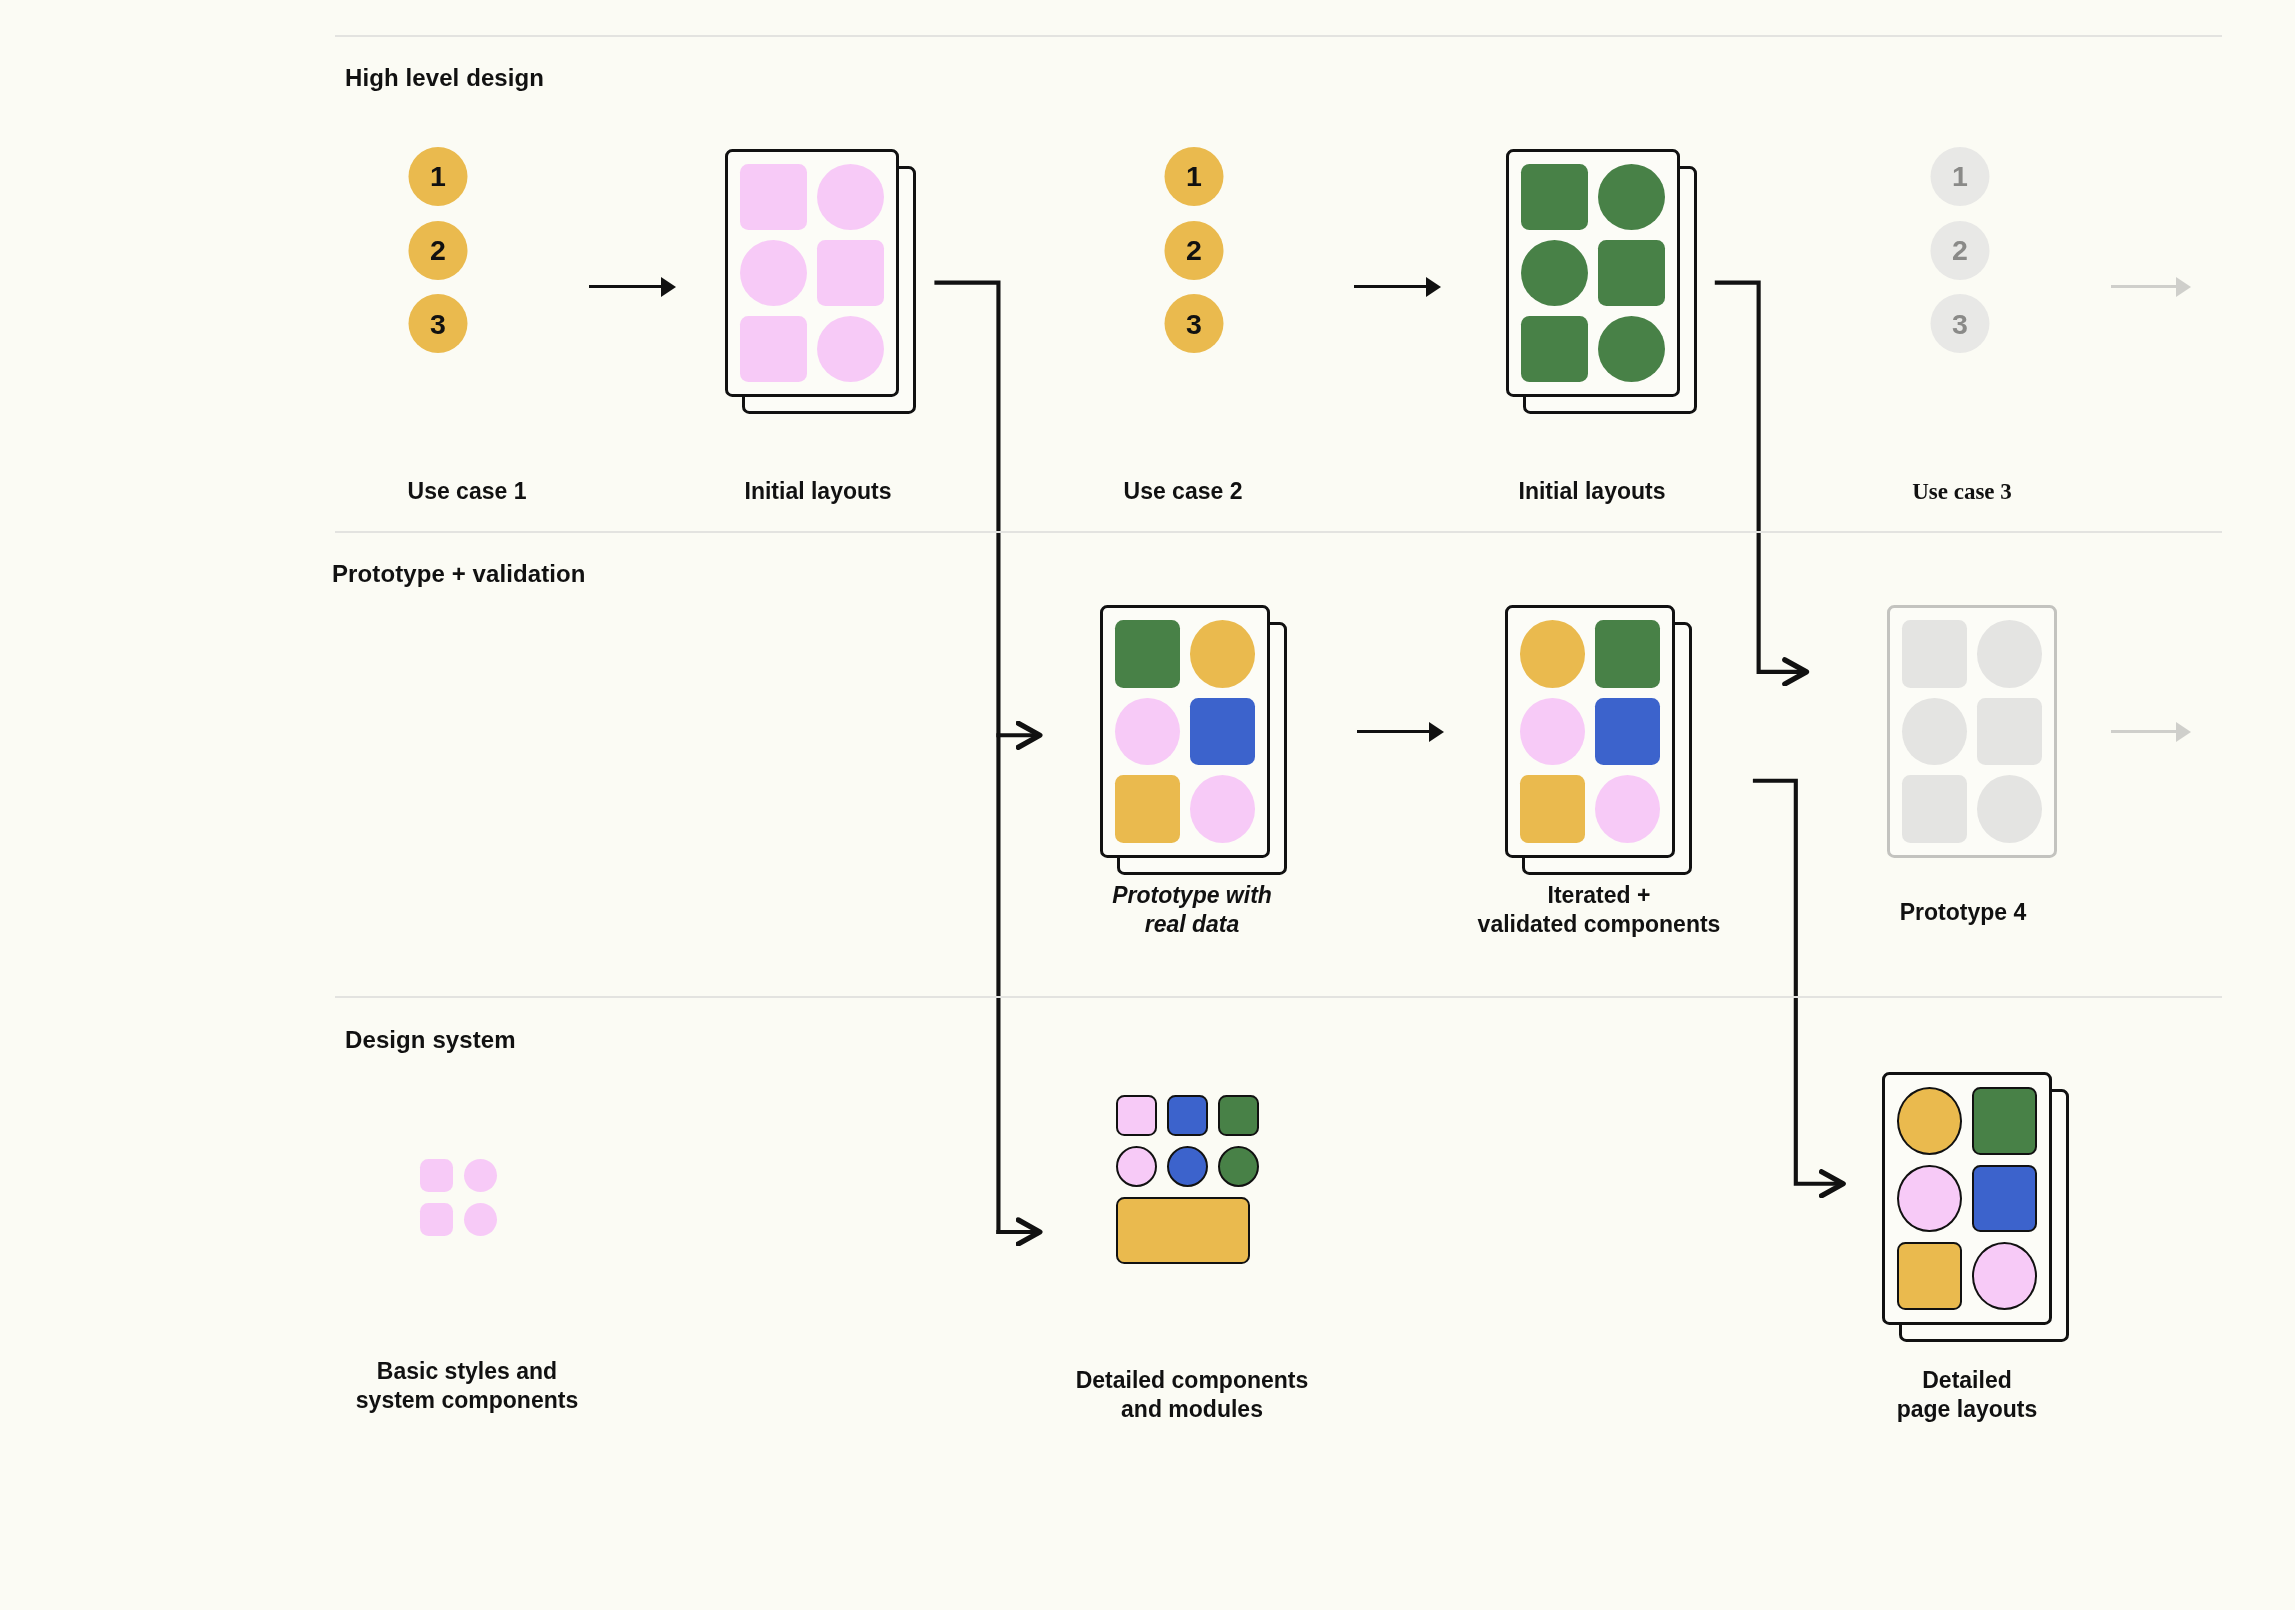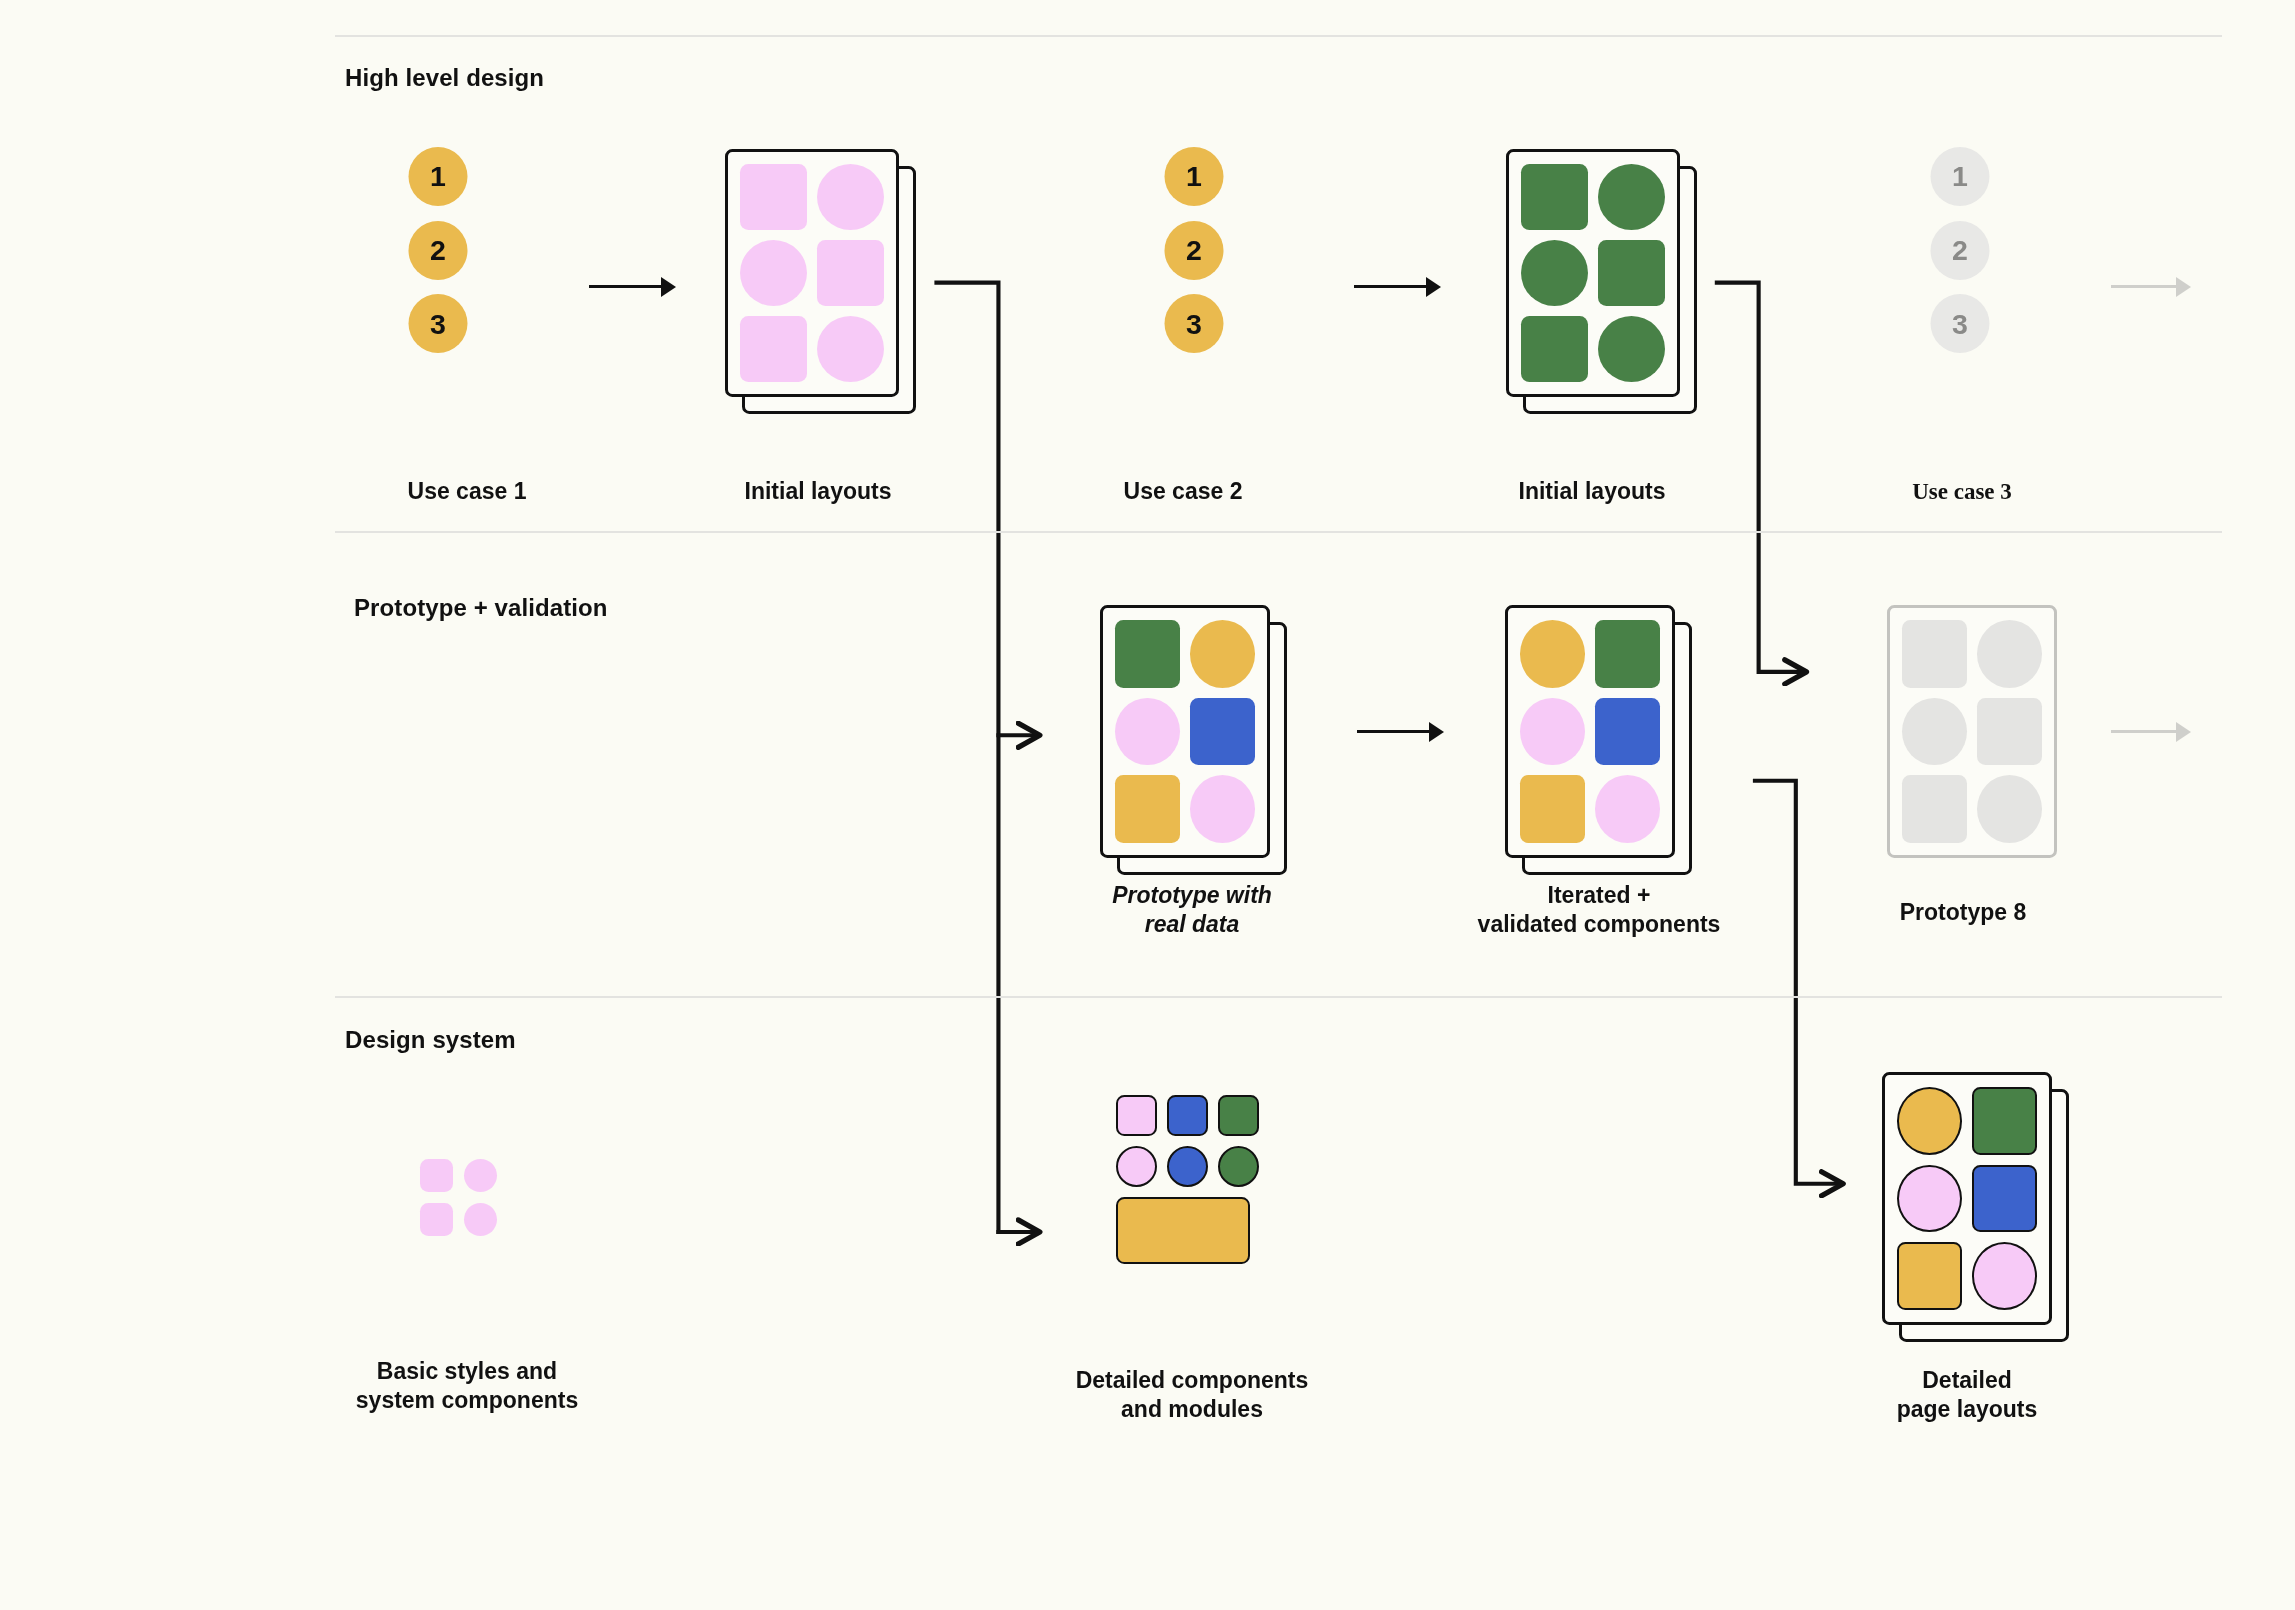--- a/index.html
+++ b/index.html
@@ -197,21 +197,21 @@
 
     <g stroke="#111111" stroke-width="9" fill="none" stroke-linecap="square">
       <path d="M 3823 1700 L 3912 1700 L 3912 2578 L 4010 2578" marker-end="url(#ah)"></path>
     </g>
   </svg>
 
   <div class="divider" style="top:35px;"></div>
   <div class="section-label" style="left:345px; top:64px;">High level design</div>
 
   <div class="divider" style="top:531px;"></div>
-  <div class="section-label" style="left:354px; top:560px;margin-top:34px;">Prototype + validation</div>
+  <div class="section-label" style="left:332px; top:560px;">Prototype + validation</div>
 
   <div class="divider" style="top:996px;"></div>
   <div class="section-label" style="left:345px; top:1026px;">Design system</div>
 
   <div class="steps" style="left:438px; top:147px; transform:translateX(-50%);">
     <div class="step-circle active">1</div>
     <div class="step-circle active">2</div>
     <div class="step-circle active">3</div>
   </div>
   <div class="caption" style="left:467px; top:477px;">Use case 1</div>
@@ -307,21 +307,21 @@
   <div class="card-wrap muted" style="left:1887px; top:605px; width:170px; height:253px;">
     <div class="card-front">
       <div class="cell sq" style="background:#e4e4e2;"></div>
       <div class="cell ci" style="background:#e4e4e2;"></div>
       <div class="cell ci" style="background:#e4e4e2;"></div>
       <div class="cell sq" style="background:#e4e4e2;"></div>
       <div class="cell sq" style="background:#e4e4e2;"></div>
       <div class="cell ci" style="background:#e4e4e2;"></div>
     </div>
   </div>
-  <div class="caption" style="left:1963px; top:898px;">Prototype 8</div>
+  <div class="caption" style="left:1963px; top:898px;">Prototype 4</div>
 
   <div class="arrow-h muted" style="left:2111px; top:718px; width:80px;">
     <div class="shaft"></div>
       <div class="head"></div>
   </div>
 
   <div class="mini-grid" style="left:420px; top:1159px;">
     <div class="mini sq" style="background:#f7caf7;"></div>
     <div class="mini ci" style="background:#f7caf7;"></div>
     <div class="mini sq" style="background:#f7caf7;"></div>

